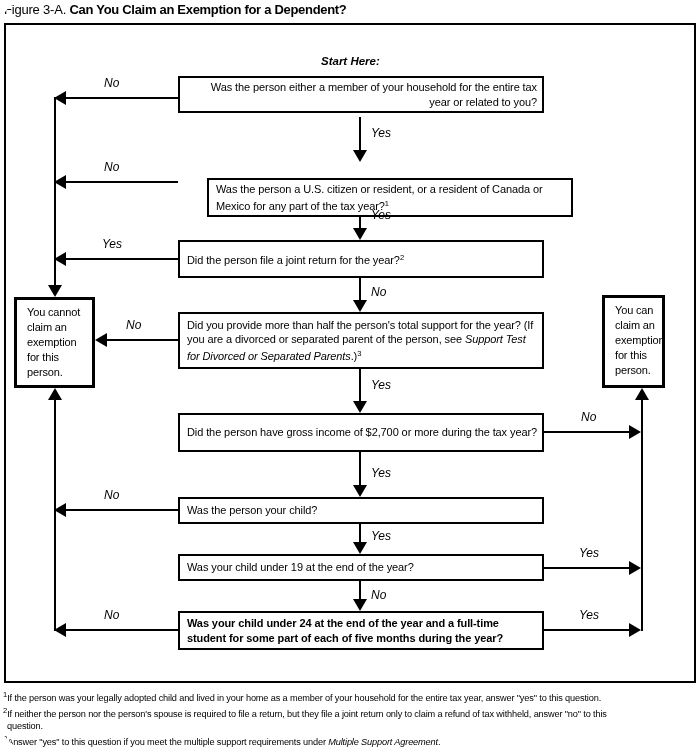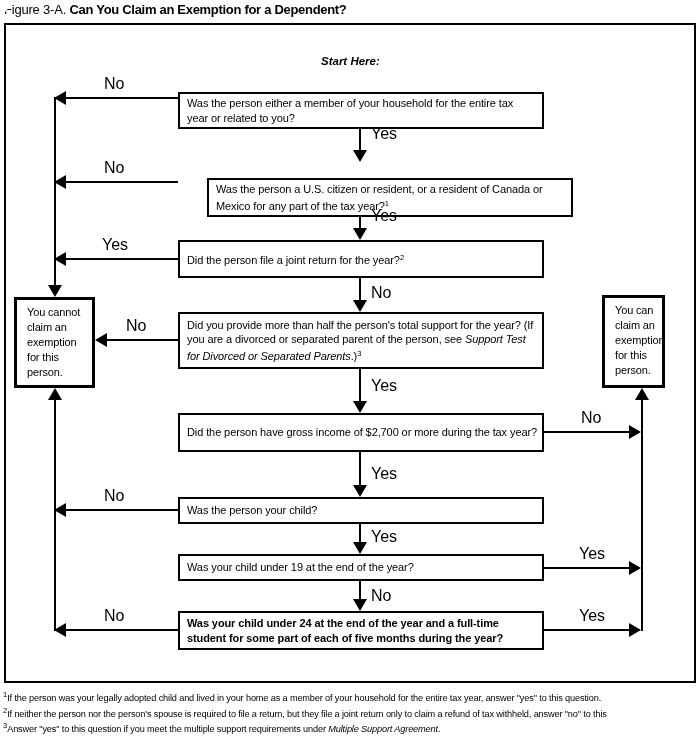--- a/index.html
+++ b/index.html
@@ -11,21 +11,21 @@
            border:2px solid #000; box-sizing:border-box; }
   .startlbl { position:absolute; left:321px; top:55px; font-size:11.5px;
               font-weight:bold; font-style:italic; white-space:nowrap; }
   svg.wires { position:absolute; left:0; top:0; }
   .qbox { position:absolute; left:178px; width:366px; border:2px solid #000; background:#fff;
           box-sizing:border-box; display:flex; align-items:center;
           font-size:11px; line-height:14.6px; letter-spacing:-0.1px; padding:2px 5px 2px 7px; }
   .tbox { position:absolute; border:3px solid #000; background:#fff; box-sizing:border-box;
           font-size:11px; line-height:15px; letter-spacing:-0.15px; padding:5px 1px 1px 10px; }
   .tline { white-space:nowrap; }
-  .lbl { position:absolute; font-size:16px; line-height:13px; white-space:nowrap; }
+  .lbl { position:absolute; font-size:12px; font-style:italic; line-height:13px; white-space:nowrap; }
   .sup { font-size:7.5px; vertical-align:4px; letter-spacing:0; }
   .footnotes { position:absolute; left:3px; top:689px; width:696px;
                font-size:9.2px; line-height:12.6px; letter-spacing:-0.15px; }
   .fn-line { white-space:nowrap; }
   .fn-indent { margin-left:4px; }
   .it { font-style:italic; }
 </style>
 </head>
 <body>
 
@@ -84,21 +84,21 @@
       <path d="M48 285 h14 l-7 12 z"></path>
       <path d="M48 400 h14 l-7 -12 z"></path>
       <path d="M635 400 h14 l-7 -12 z"></path>
 
       <path d="M629 425 v14 l12 -7 z"></path>
       <path d="M629 561 v14 l12 -7 z"></path>
       <path d="M629 623 v14 l12 -7 z"></path>
     </g>
   </svg>
 
-  <div class="qbox" style="top:92px;  height:37px;">
+  <div class="qbox" style="top:76px;  height:37px;text-align:right;">
     <div>Was the person either a member of your household for the entire tax year or related to you?</div>
   </div>
   <div class="qbox" style="top:178px; height:39px;margin-left:29px;">
     <div><span>Was the person a U.S. citizen or resident, or a resident of Canada or Mexico for any part of the tax year?</span><span class="sup">1</span></div>
   </div>
   <div class="qbox" style="top:240px; height:38px;">
     <div><span>Did the person file a joint return for the year?</span><span class="sup">2</span></div>
   </div>
   <div class="qbox" style="top:312px; height:57px;">
     <div><span>Did you provide more than half the person's total support for the year? (If you are a divorced or separated parent of the person, see </span><span class="it">Support Test for Divorced or Separated Parents</span><span>.)</span><span class="sup">3</span></div>
@@ -144,16 +144,17 @@
   <div class="lbl" style="left:104px; top:489px;">No</div>
   <div class="lbl" style="left:371px; top:530px;">Yes</div>
   <div class="lbl" style="left:579px; top:547px;">Yes</div>
   <div class="lbl" style="left:371px; top:589px;">No</div>
   <div class="lbl" style="left:104px; top:609px;">No</div>
   <div class="lbl" style="left:579px; top:609px;">Yes</div>
 
   <div class="footnotes">
     <div class="fn-line"><span class="sup">1</span><span>If the person was your legally adopted child and lived in your home as a member of your household for the entire tax year, answer "yes" to this question.</span></div>
     <div class="fn-line"><span class="sup">2</span><span>If neither the person nor the person's spouse is required to file a return, but they file a joint return only to claim a refund of tax withheld, answer "no" to this</span></div>
+    <div class="fn-line fn-indent"><span>question.</span></div>
     <div class="fn-line"><span class="sup">3</span><span>Answer "yes" to this question if you meet the multiple support requirements under </span><span class="it">Multiple Support Agreement</span><span>.</span></div>
   </div>
 
 </div>
 
 </body></html>

